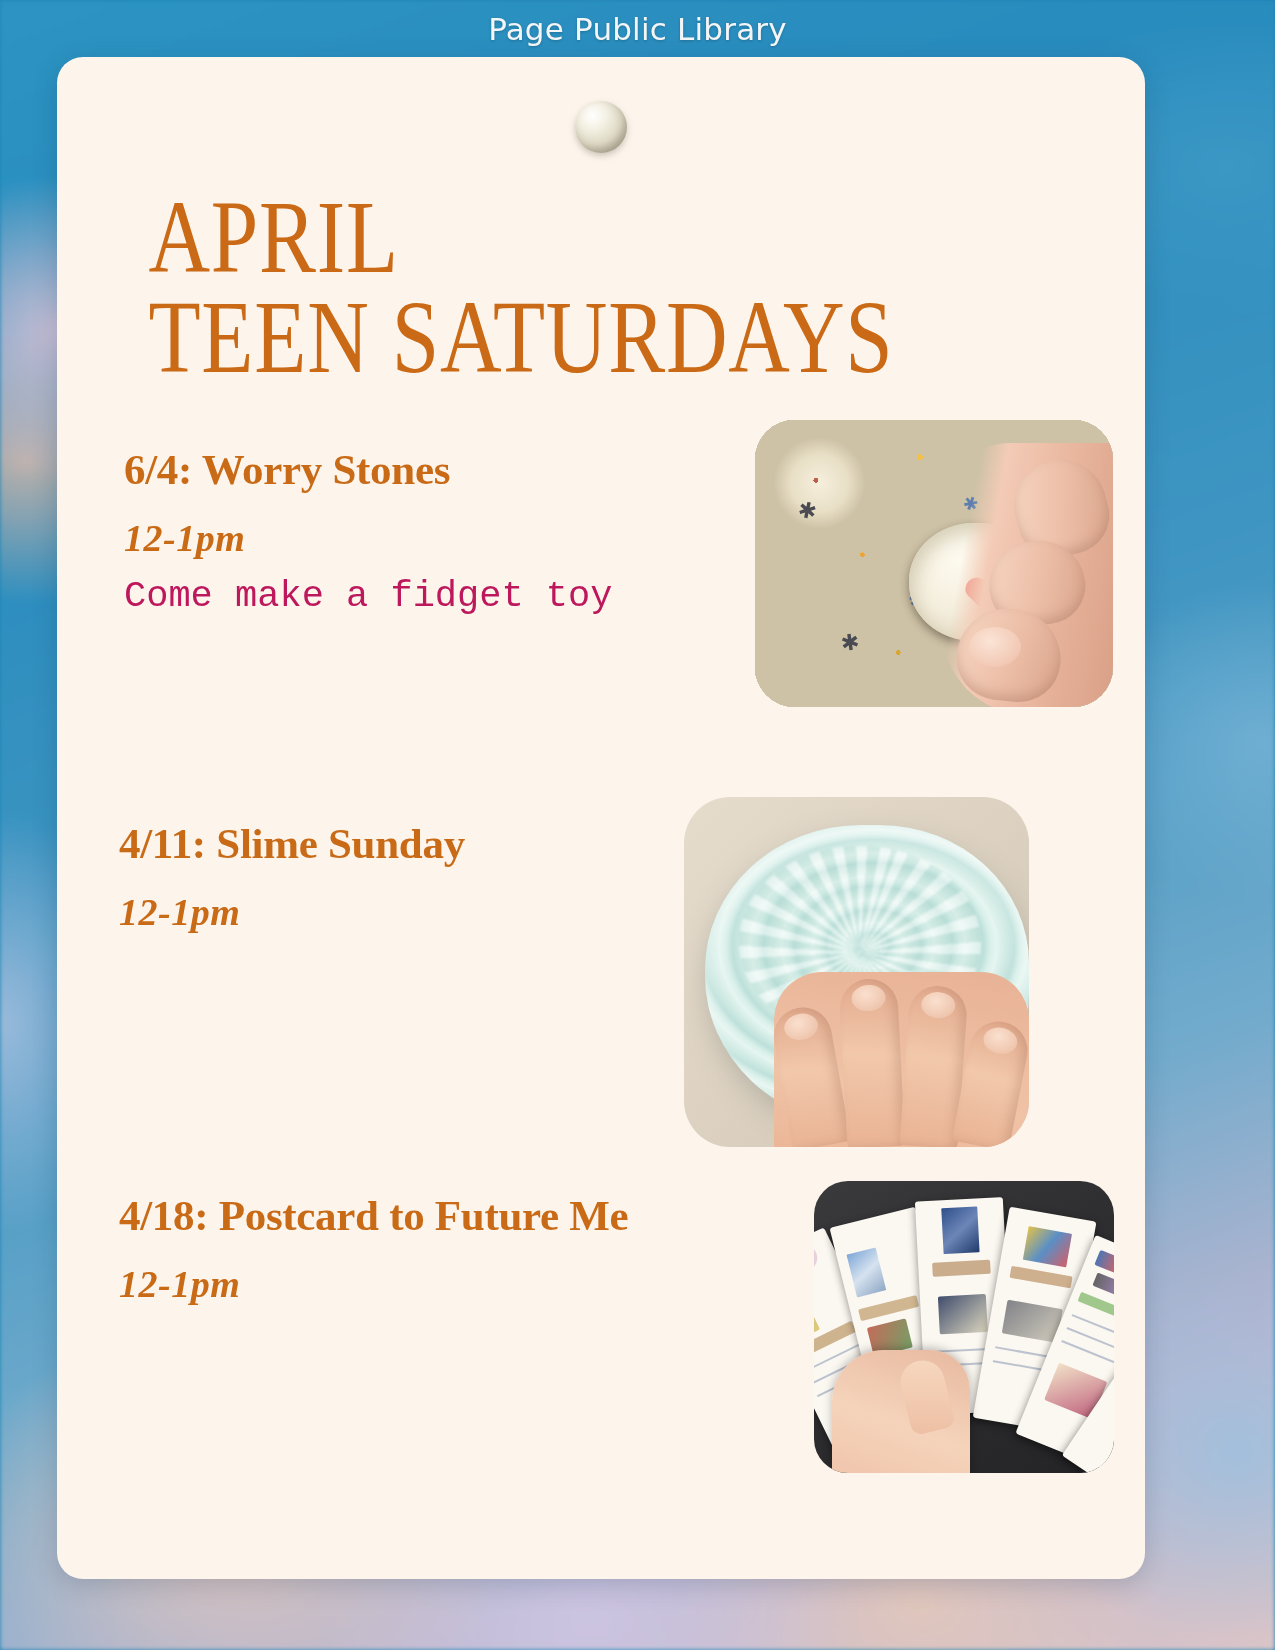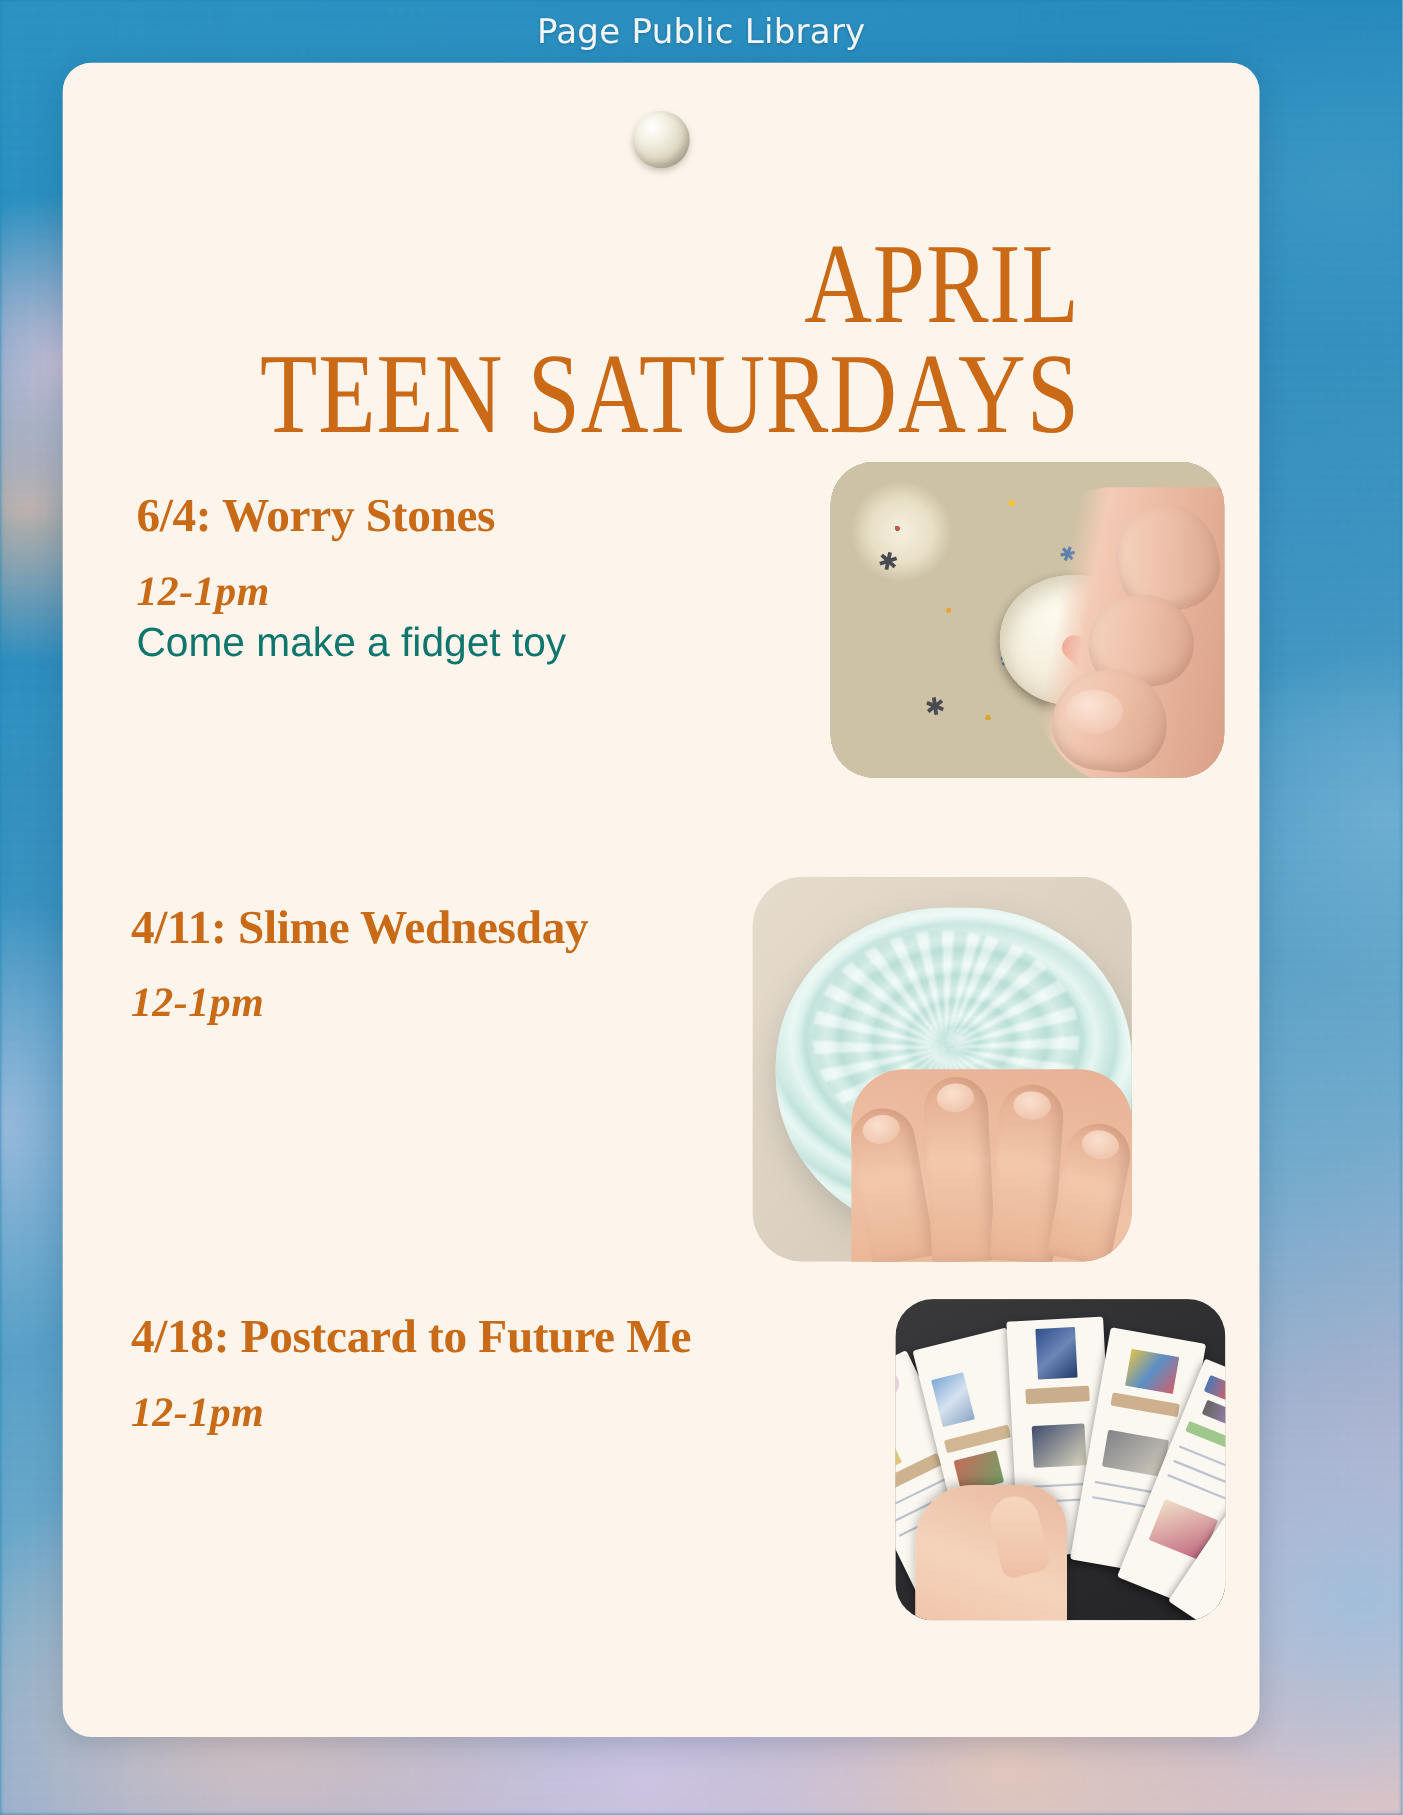--- a/index.html
+++ b/index.html
@@ -61,22 +61,22 @@
   #pin{
     position:absolute; left:518px; top:44px; width:52px; height:52px;
     border-radius:50%;
     background:
       radial-gradient(circle at 34% 28%, #ffffff 0%, #f4f1e4 26%, #ded9c4 58%, #b9b2a0 82%, #9d9684 100%);
     box-shadow:0 3px 6px rgba(120,110,92,.35), inset -3px -4px 8px rgba(120,112,92,.35);
   }
 
   
   #title-block{
-    position:absolute; left:0; top:154px; width:1016px;
-    text-align:right;
+    position:absolute; left:0; top:132px; width:1016px;
+    text-align:left;
   }
   #title-block .line{
     color:#cb6a16;
     font-family:"Liberation Serif", serif;
     font-weight:400;
     letter-spacing:1px;
     transform:scaleX(.82);
     transform-origin:center;
   }
   #title-line1{ font-size:104px; line-height:96px; }
@@ -88,22 +88,23 @@
     color:#c96a16; font-weight:700; font-size:43px;
     font-family:"Liberation Serif", serif; letter-spacing:-.3px;
     white-space:nowrap;
   }
   .event .time{
     color:#c96a16; font-weight:700; font-style:italic; font-size:38px;
     font-family:"Liberation Serif", serif;
     margin-top:22px; letter-spacing:.5px;
   }
   .event .desc{
-    color:#0f766e; font-size:37px; line-height:48px;
-    font-family:Liberation Sans, sans-serif;
+    color:#be185d; font-size:37px; line-height:48px;
+    font-family:Liberation Mono, monospace;
+    margin-top:12px;
   }
   #event-1{ left:67px; top:388px; }
   #event-2{ left:62px; top:762px; }
   #event-3{ left:62px; top:1134px; }
 
   
   .photo{ position:absolute; overflow:hidden; }
   #photo-worry-stones{ left:698px; top:363px; width:358px; height:287px; border-radius:40px; }
   #photo-slime{ left:627px; top:740px; width:345px; height:350px; border-radius:46px; }
   #photo-postcards{ left:757px; top:1124px; width:300px; height:292px; border-radius:34px; }
@@ -263,21 +264,21 @@
       <div class="ws-heart"></div>
     </div>
     <div class="ws-fingers"></div>
     <div class="ws-finger" style="right:6px;top:14%;width:92px;height:96px;transform:rotate(-14deg);"></div>
     <div class="ws-finger" style="right:28px;top:42%;width:96px;height:84px;transform:rotate(-6deg);"></div>
     <div class="ws-finger" style="right:52px;top:66%;width:104px;height:92px;transform:rotate(6deg);"></div>
     <div class="ws-nail" style="right:92px;top:72%;width:52px;height:40px;"></div>
   </div>
 
   <div class="event" id="event-2">
-    <div class="headline">4/11: Slime Wednesday</div>
+    <div class="headline">4/11: Slime Sunday</div>
     <div class="time">12-1pm</div>
     <div class="desc">
     </div>
   </div>
 
   <div class="photo" id="photo-slime">
     <div class="ph-layer sl-bg"></div>
     <div class="sl-blob"></div>
     <div class="sl-swirl"></div>
     <div class="sl-hand"></div>

